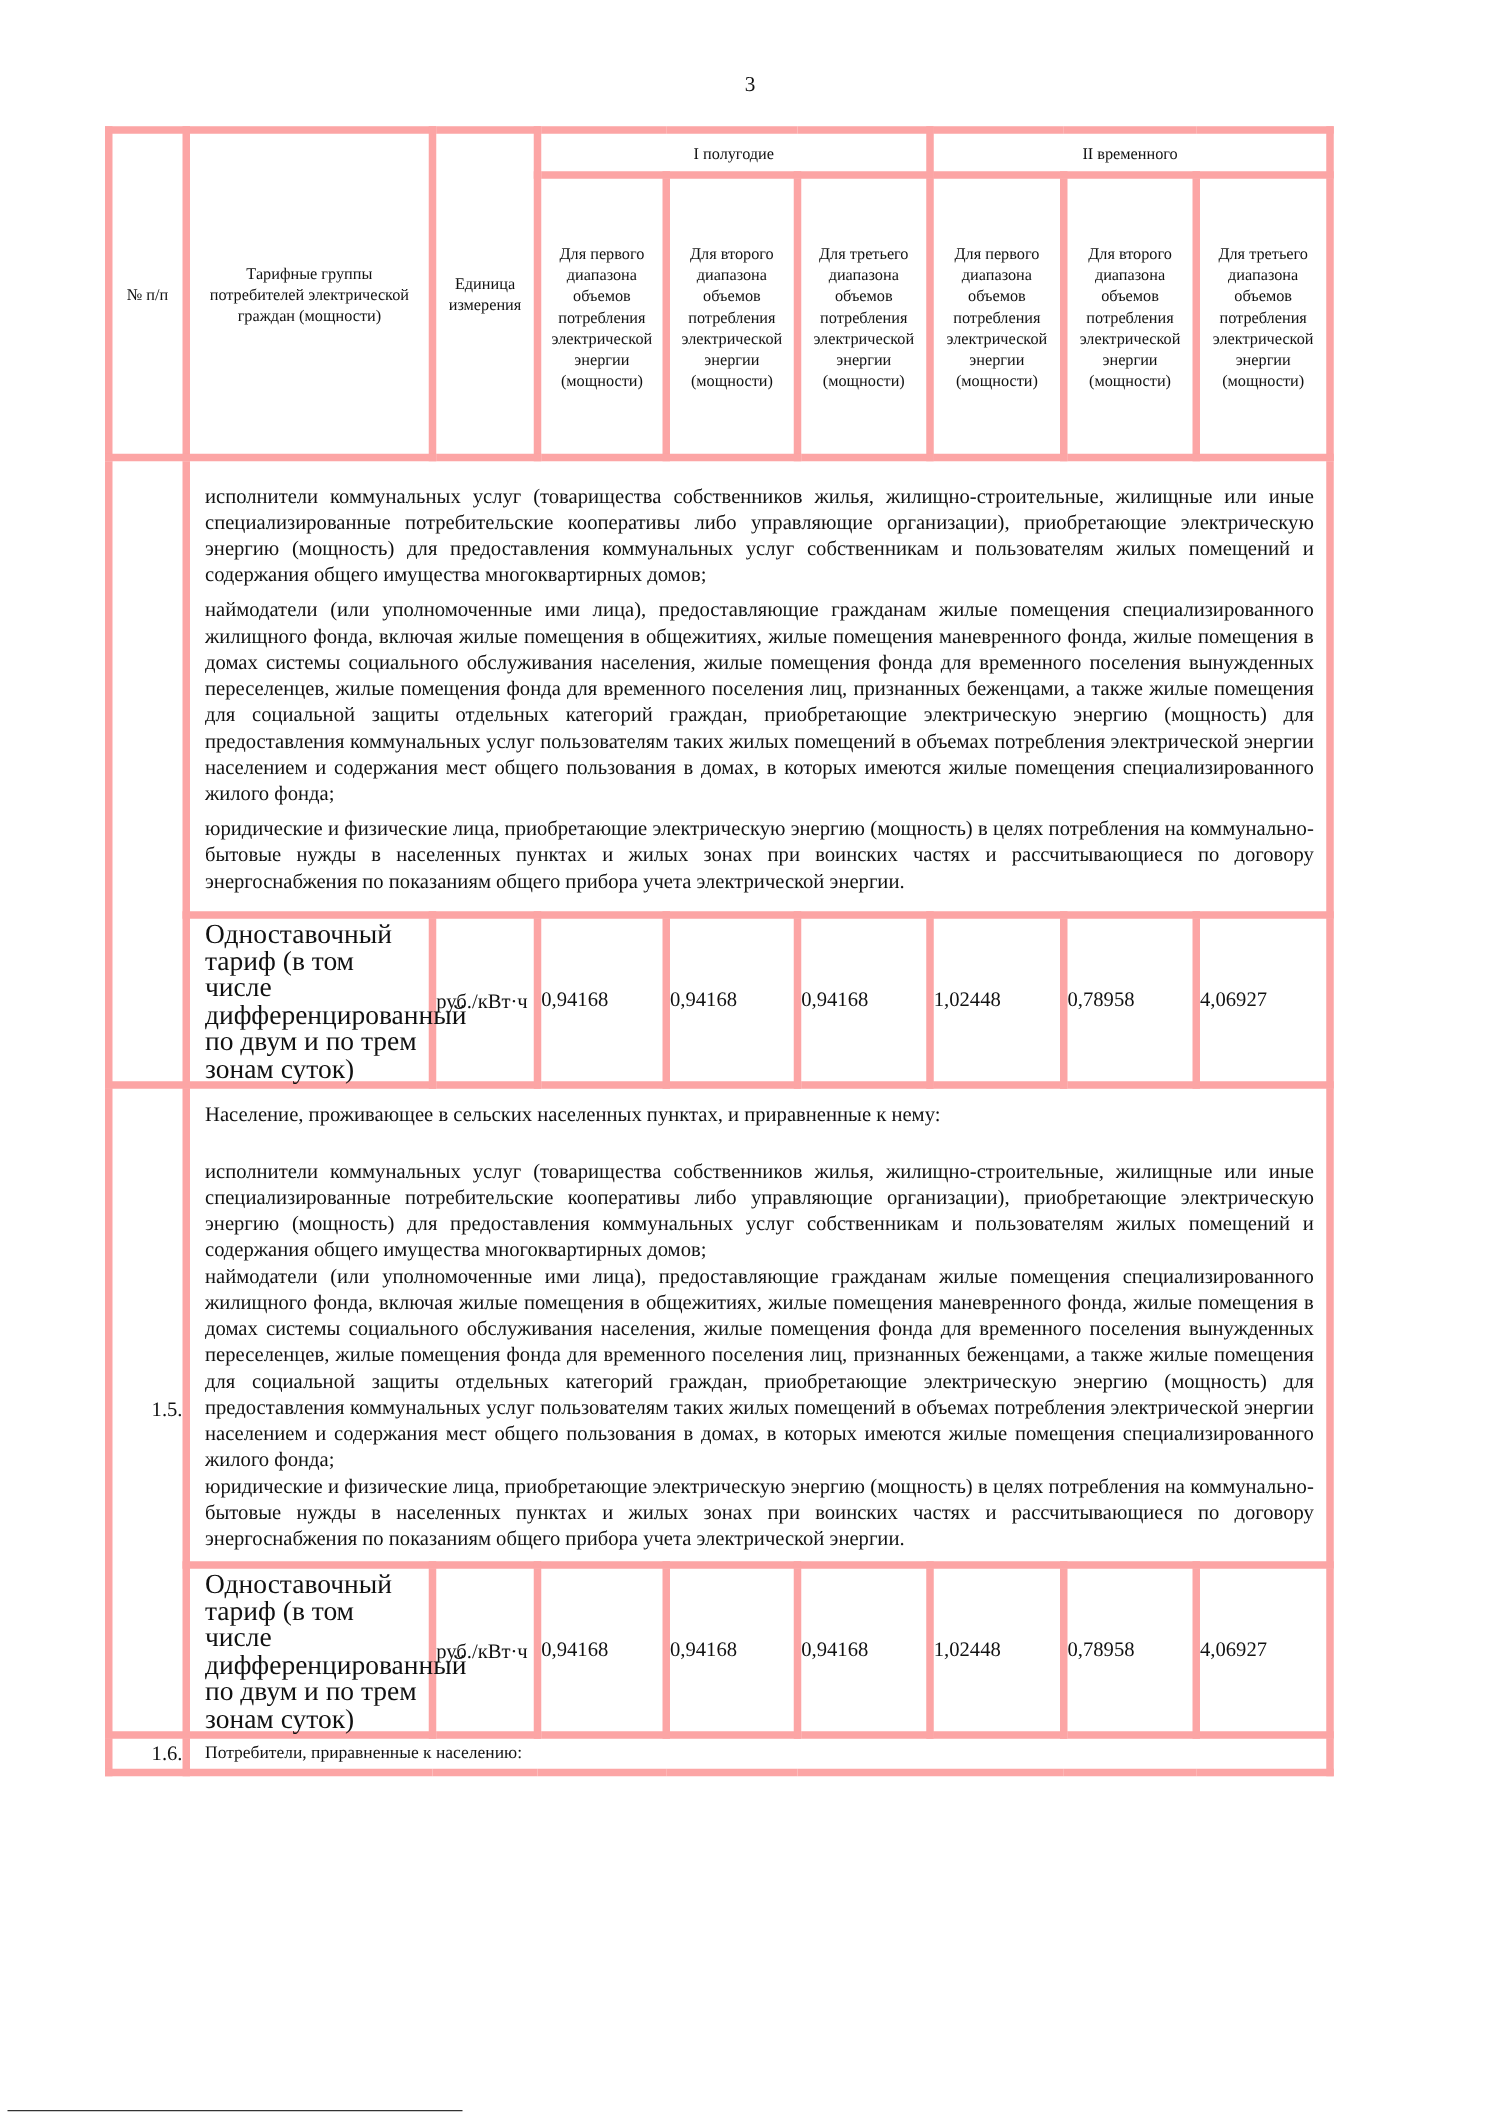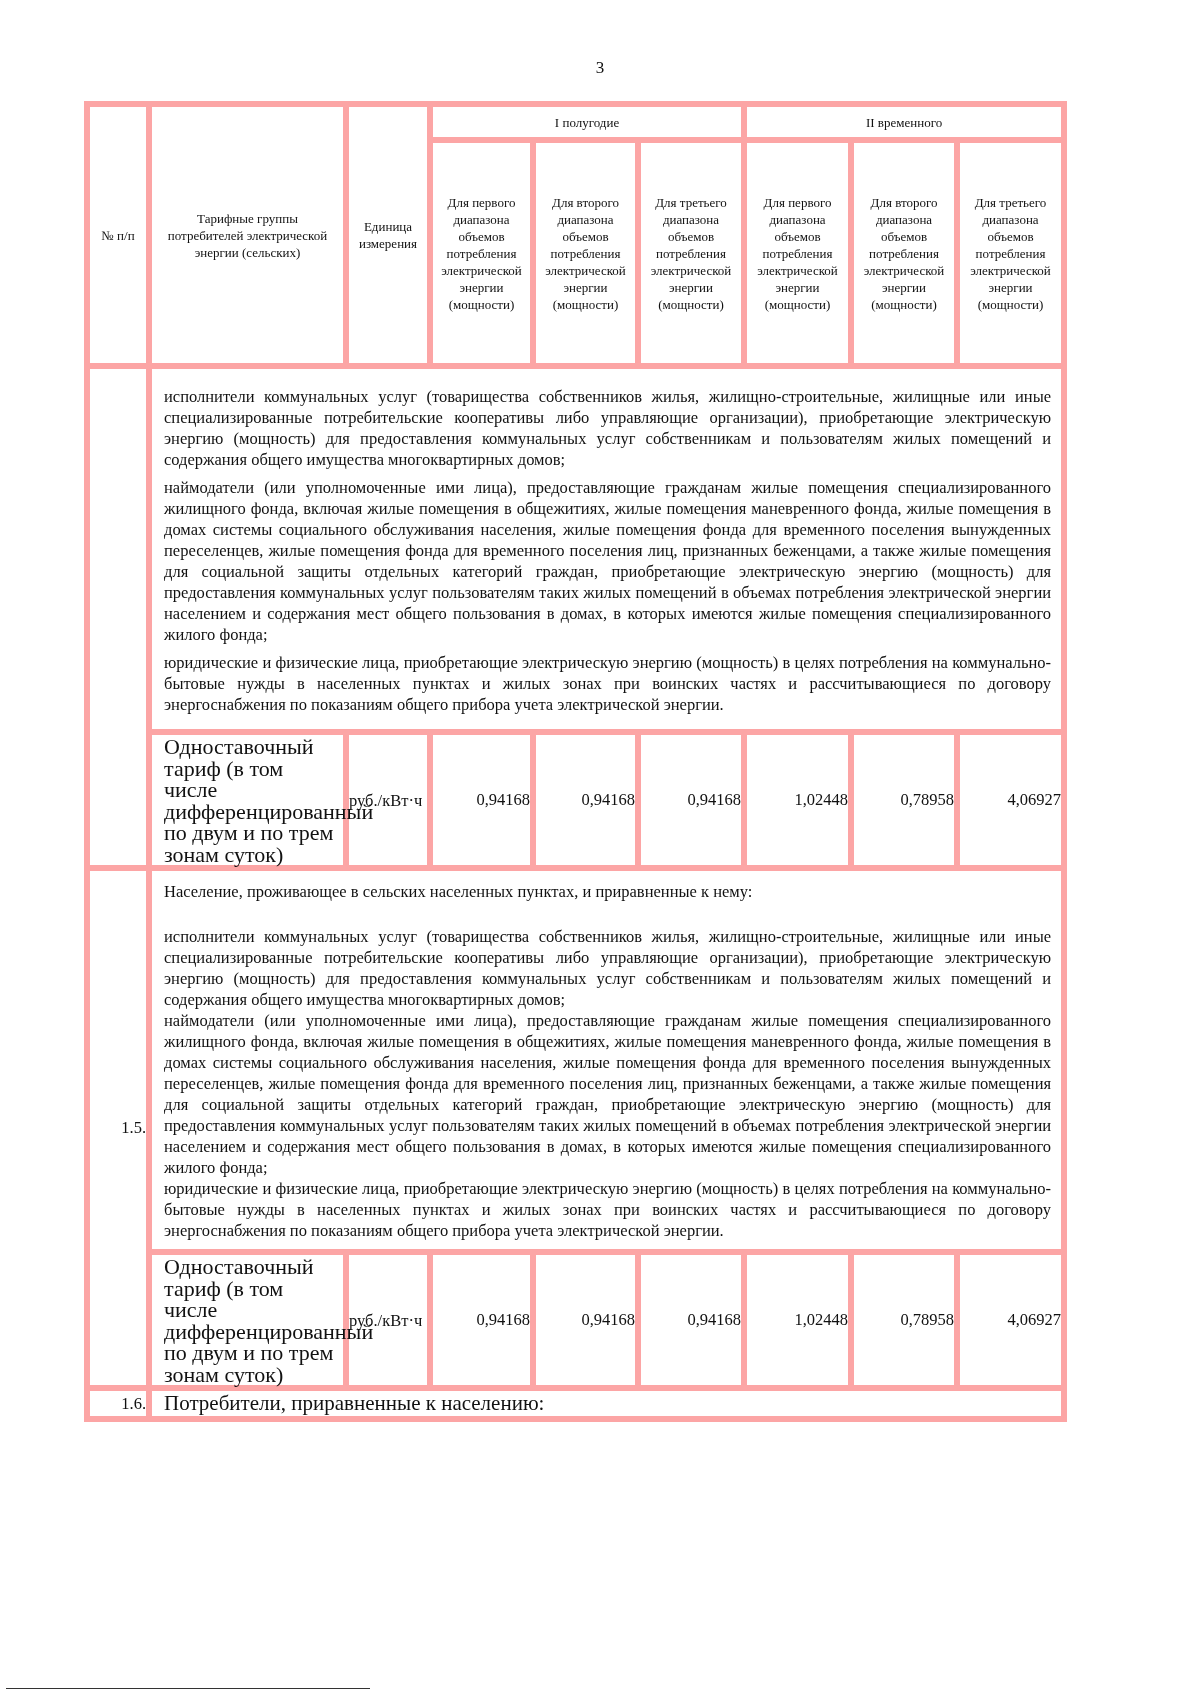--- a/index.html
+++ b/index.html
@@ -23,21 +23,21 @@
   .hdr-half { height: 30px; font-size: 13px; }
   .hdr-sub { height: 226px; }
   .para {
     font-size: 16.5px; line-height: 21px; text-align: justify;
     padding: 0 10px 0 12px; margin: 0;
   }
   .para-cell { vertical-align: top; padding-top: 6px !important; padding-bottom: 4px !important; }
   .para + .para { margin-top: 7px; }
   .tariff-name { font-size: 22px; line-height: 21.5px; padding: 1px 8px 0 12px !important; vertical-align: top !important; }
   .unit { font-size: 16.5px; line-height: 21px; text-align: left; }
-  .val { font-size: 16.5px; text-align: right; }
+  .val { font-size: 16.5px; text-align: left; }
   .num { font-size: 16.5px; text-align: right; }
   .footer-rule {
     position: absolute; left: 6px; top: 1688px; width: 364px; height: 1px; background: #333;
   }
 </style>
 </head>
 <body>
 
 <div class="page-number">3</div>
 
@@ -50,21 +50,21 @@
     <col style="width:105px">
     <col style="width:106px">
     <col style="width:107px">
     <col style="width:106px">
     <col style="width:107px">
   </colgroup>
 
   <tbody>
       <tr>
     <th class="hdr" rowspan="2">№ п/п</th>
-    <th class="hdr" rowspan="2" style="padding:0 6px">Тарифные группы потребителей электрической энергии (сельских)</th>
+    <th class="hdr" rowspan="2" style="padding:0 6px">Тарифные группы потребителей электрической граждан (мощности)</th>
     <th class="hdr" rowspan="2" style="padding:0 2px">Единица измерения</th>
     <th class="hdr hdr-half" colspan="3">I полугодие</th>
     <th class="hdr hdr-half" colspan="3">II временного</th>
   </tr>
   <tr class="hdr-sub">
     <th class="hdr" style="padding:0 4px">Для первого диапазона объемов потребления электрической энергии (мощности)</th>
     <th class="hdr" style="padding:0 4px">Для второго диапазона объемов потребления электрической энергии (мощности)</th>
     <th class="hdr" style="padding:0 4px">Для третьего диапазона объемов потребления электрической энергии (мощности)</th>
     <th class="hdr" style="padding:0 4px">Для первого диапазона объемов потребления электрической энергии (мощности)</th>
     <th class="hdr" style="padding:0 4px">Для второго диапазона объемов потребления электрической энергии (мощности)</th>
@@ -105,18 +105,18 @@
     <td class="val">0,94168</td>
     <td class="val">0,94168</td>
     <td class="val">0,94168</td>
     <td class="val">1,02448</td>
     <td class="val">0,78958</td>
     <td class="val">4,06927</td>
   </tr>
 
   <tr style="height:30px">
     <td class="num">1.6.</td>
-    <td colspan="8" style="padding-left:12px; font-size:21px;">Потребители, приравненные к населению:</td>
+    <td colspan="8" style="padding-left:12px; font-size:14px;">Потребители, приравненные к населению:</td>
   </tr>
 </tbody>
   </table>
 
 <div class="footer-rule"></div>
 
 </body></html>

